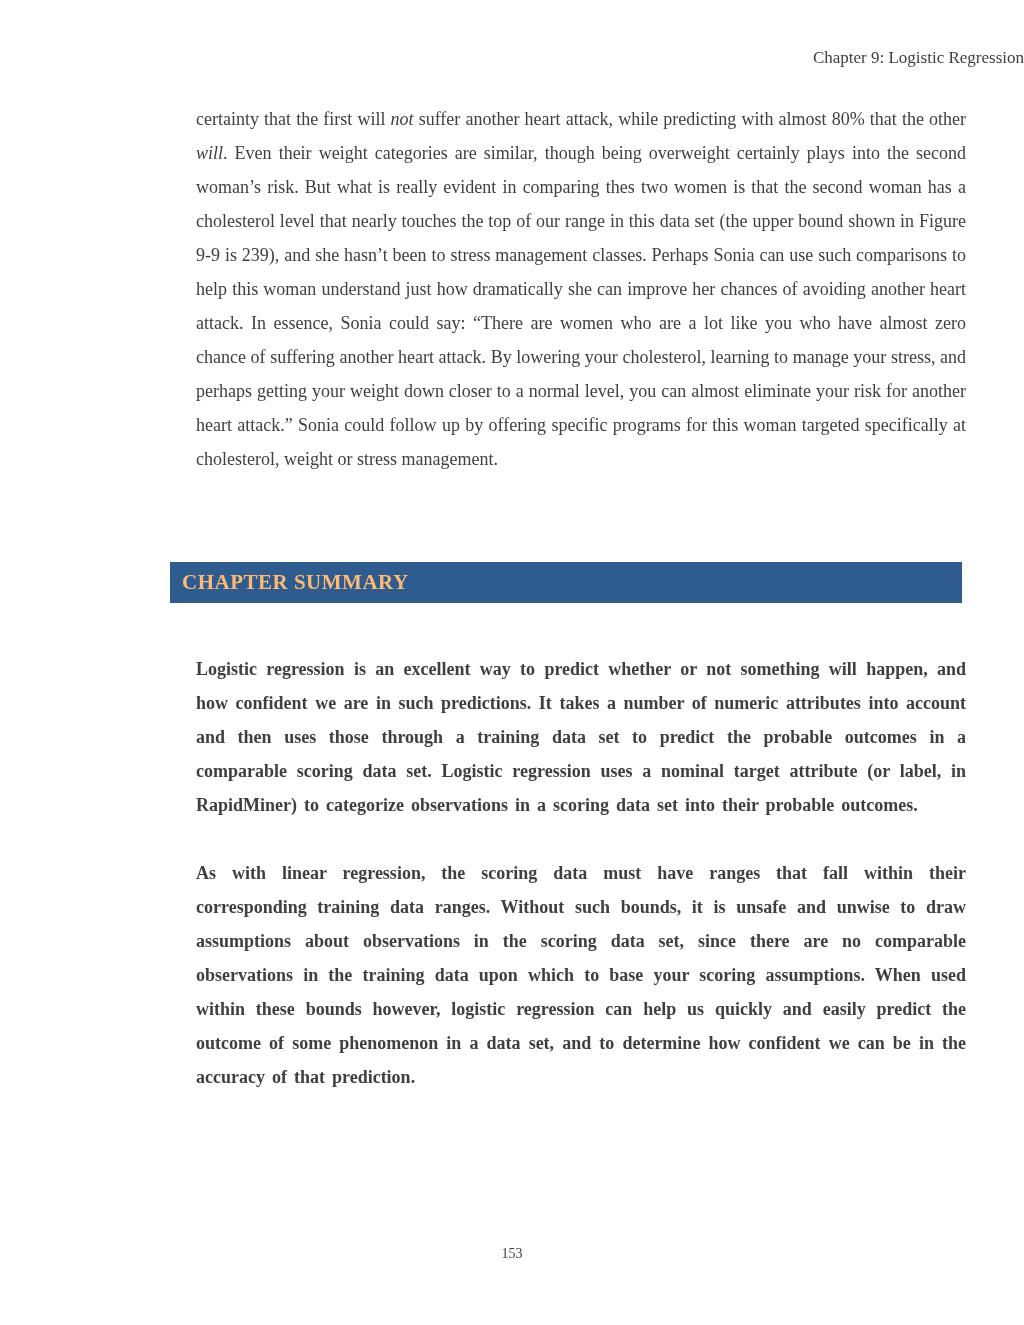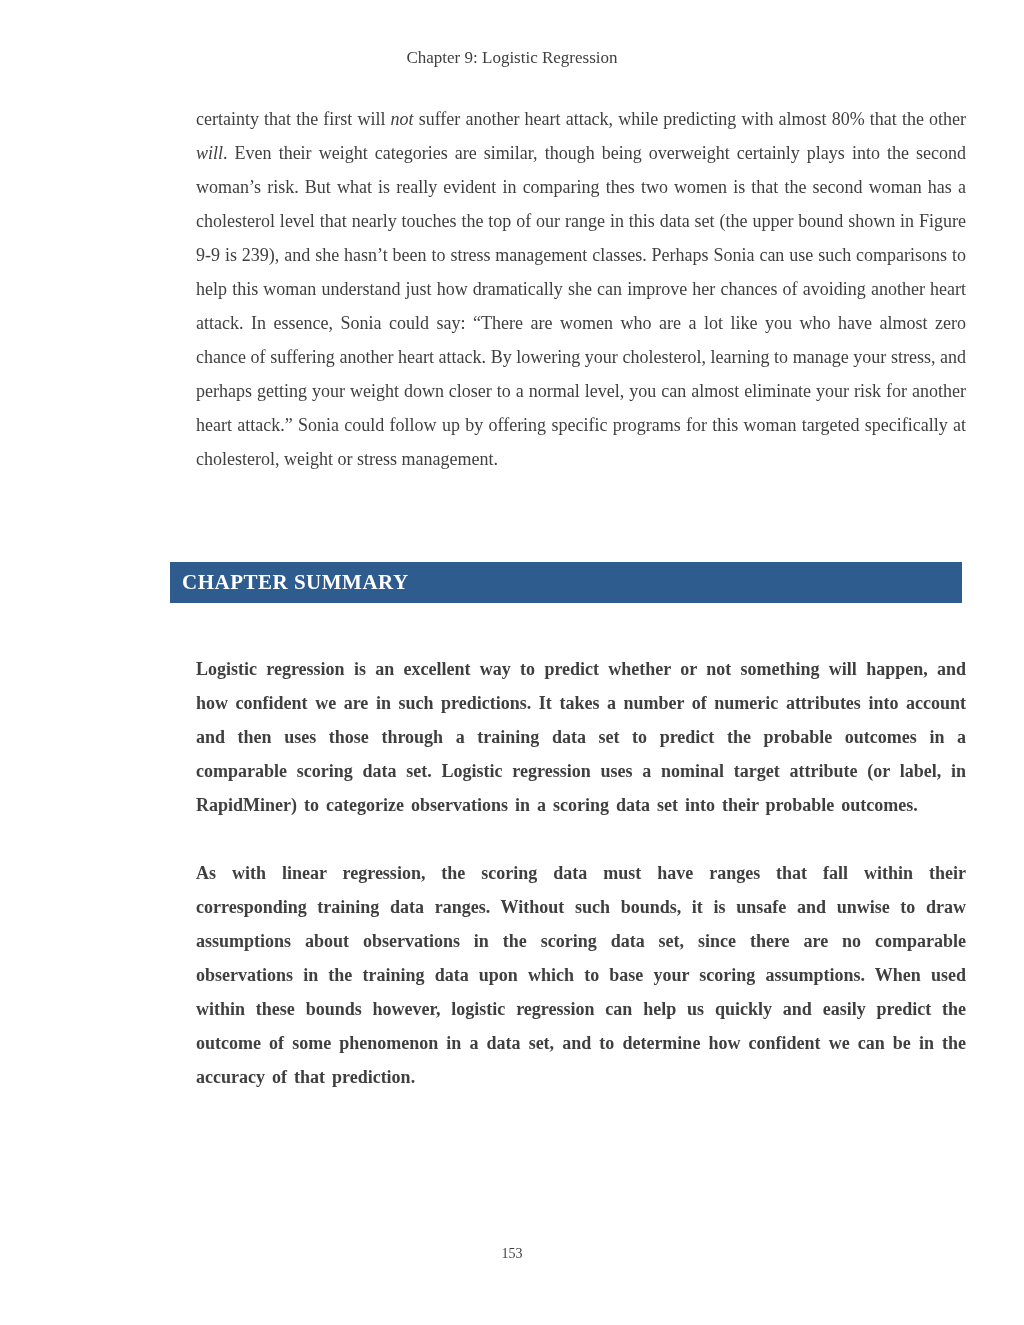--- a/index.html
+++ b/index.html
@@ -18,21 +18,21 @@
     width: 1024px;
     height: 1325px;
     background: #ffffff;
     overflow: hidden;
   }
   .running-header {
     position: absolute;
     top: 48px;
     left: 0;
     width: 100%;
-    text-align: center;
+    text-align: right;
     font-size: 17px;
     color: #3f3f3f;
   }
   .content-block {
     position: absolute;
     left: 180px;
     width: 770px;
   }
   .body-par {
     font-size: 18px;
@@ -79,21 +79,21 @@
 </head>
 <body>
 
 <div class="page">
 
   <div class="running-header">Chapter 9: Logistic Regression</div>
 
   <p class="body-par content-block" style="top: 86px;"><span>certainty that the first will </span><em>not</em><span> suffer another heart attack, while predicting with almost 80% that the other </span><em>will</em><span>. Even their weight categories are similar, though being overweight certainly plays into the second woman’s risk. But what is really evident in comparing thes two women is that the second woman has a cholesterol level that nearly touches the top of our range in this data set (the upper bound shown in Figure 9-9 is 239), and she hasn’t been to stress management classes. Perhaps Sonia can use such comparisons to help this woman understand just how dramatically she can improve her chances of avoiding another heart attack. In essence, Sonia could say: “There are women who are a lot like you who have almost zero chance of suffering another heart attack. By lowering your cholesterol, learning to manage your stress, and perhaps getting your weight down closer to a normal level, you can almost eliminate your risk for another heart attack.” Sonia could follow up by offering specific programs for this woman targeted specifically at cholesterol, weight or stress management.</span></p>
 
   <div class="section-banner" style="background: rgb(46, 92, 143);">
-    <span class="banner-text" style="color: #ffffff;">CHAPTER SUMMARY</span>
+    <span class="banner-text" style="color: #fdba74;">CHAPTER SUMMARY</span>
   </div>
 
   <p class="body-par wide content-block" style="top: 636px;">Logistic regression is an excellent way to predict whether or not something will happen, and how confident we are in such predictions. It takes a number of numeric attributes into account and then uses those through a training data set to predict the probable outcomes in a comparable scoring data set. Logistic regression uses a nominal target attribute (or label, in RapidMiner) to categorize observations in a scoring data set into their probable outcomes.</p>
 
   <p class="body-par wide content-block" style="top: 840px;">As with linear regression, the scoring data must have ranges that fall within their corresponding training data ranges. Without such bounds, it is unsafe and unwise to draw assumptions about observations in the scoring data set, since there are no comparable observations in the training data upon which to base your scoring assumptions. When used within these bounds however, logistic regression can help us quickly and easily predict the outcome of some phenomenon in a data set, and to determine how confident we can be in the accuracy of that prediction.</p>
 
   <div class="page-number">153</div>
 
 </div>
 

